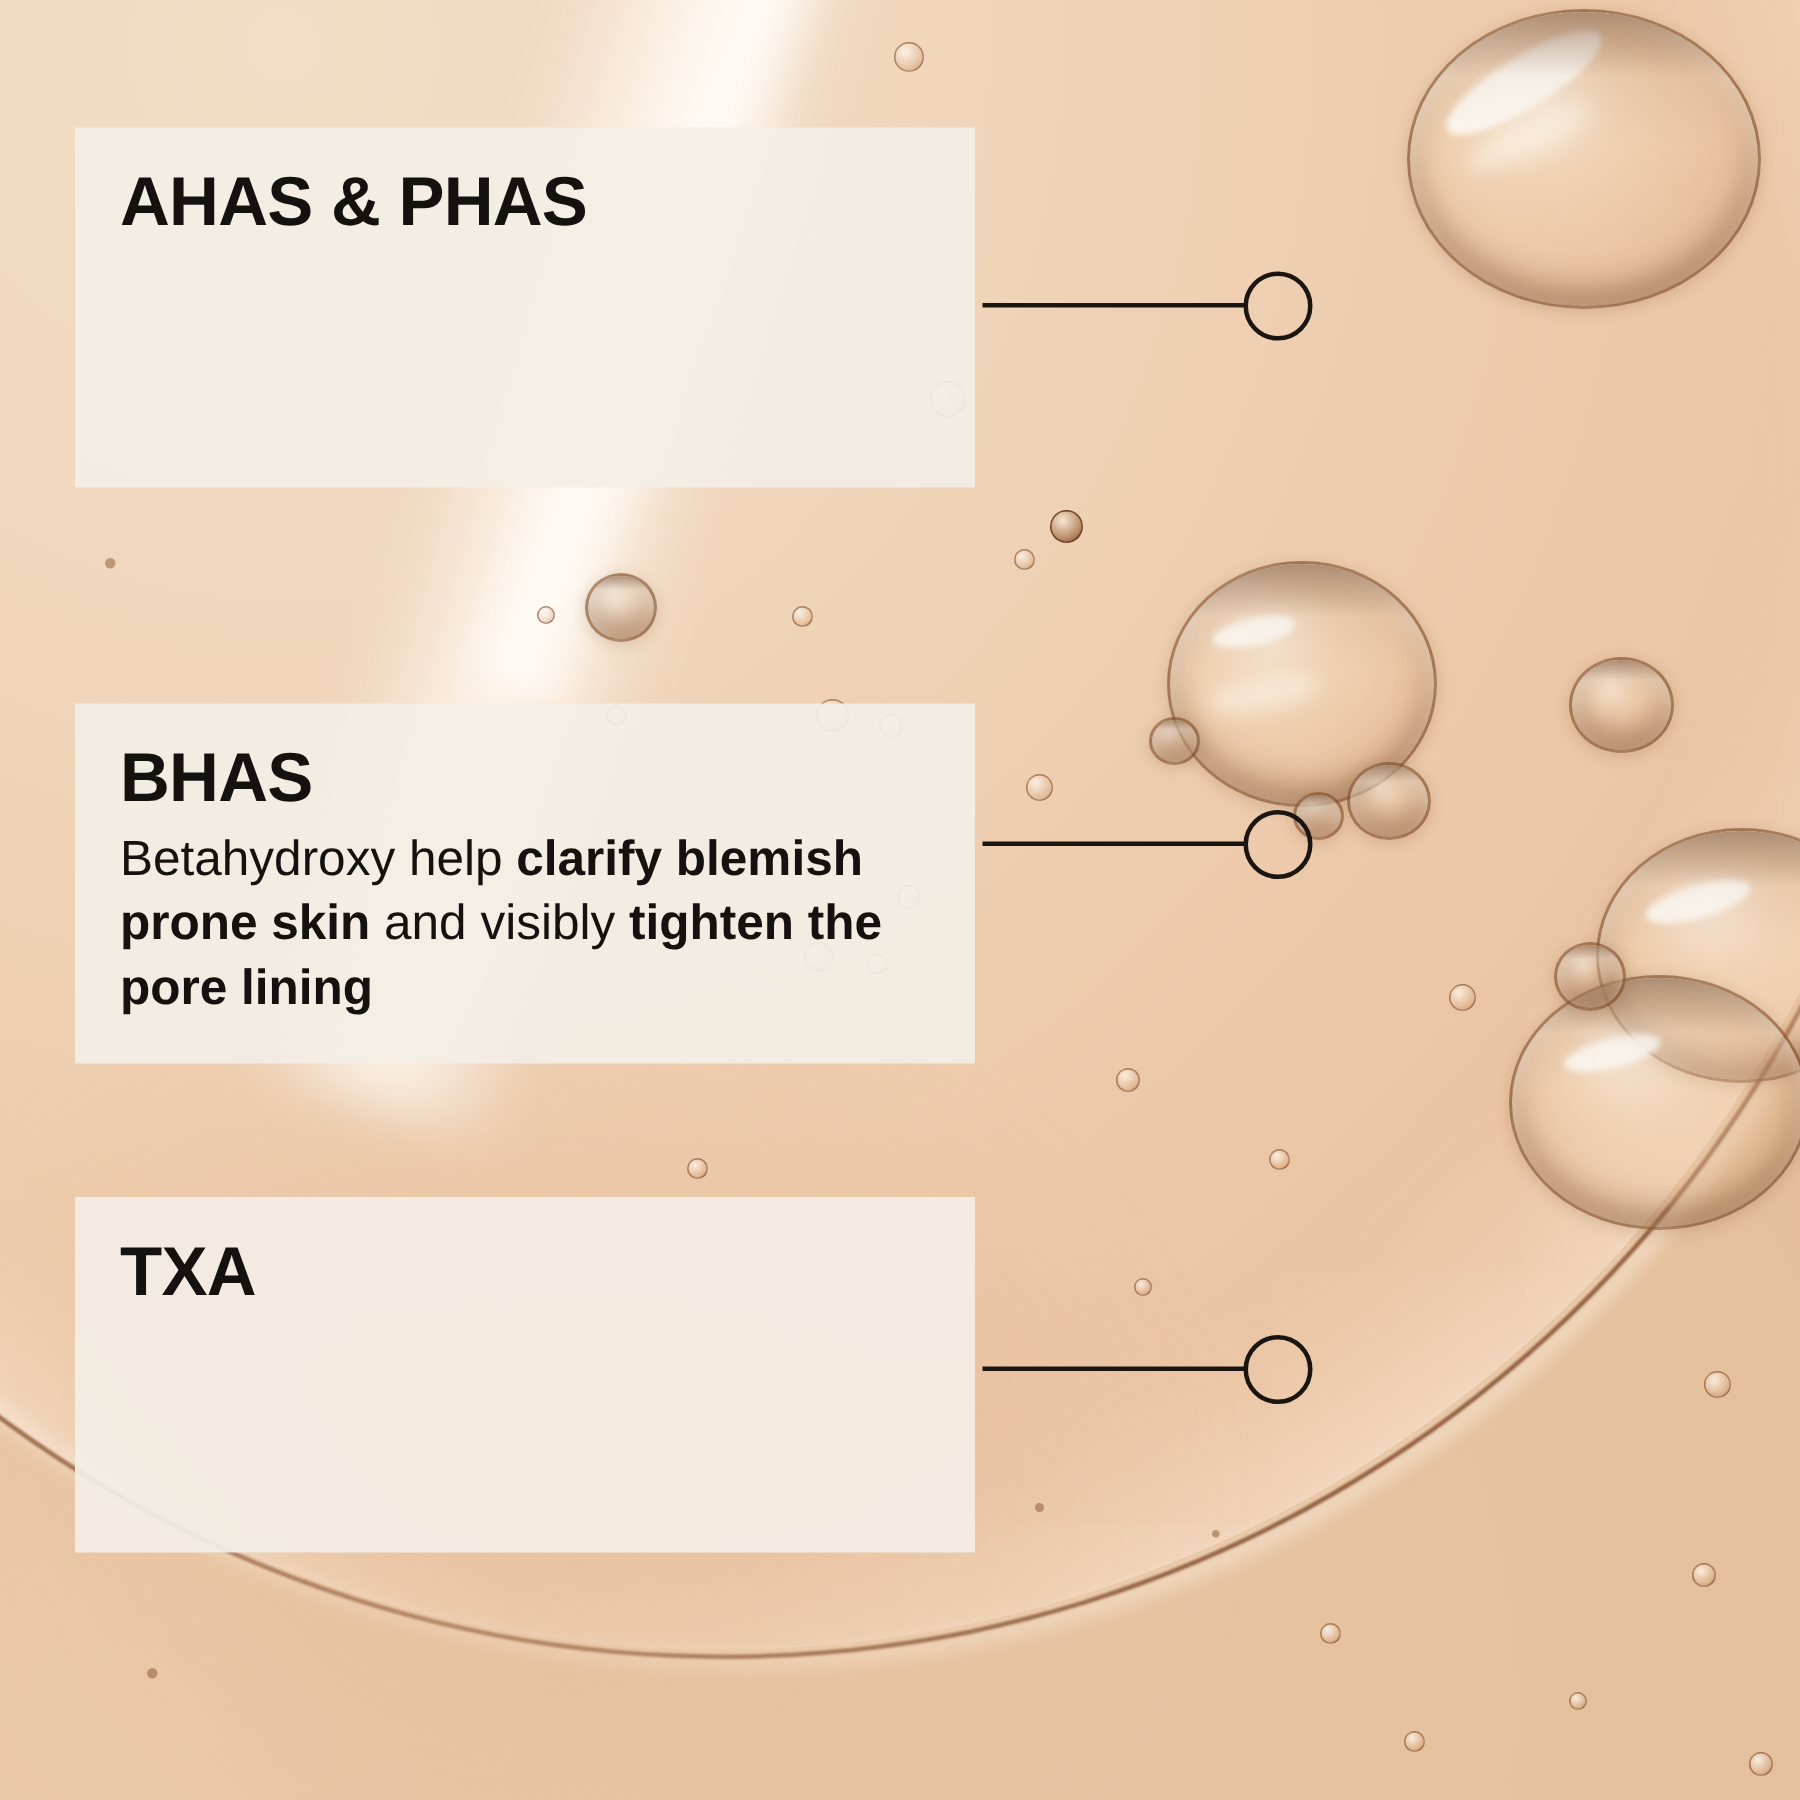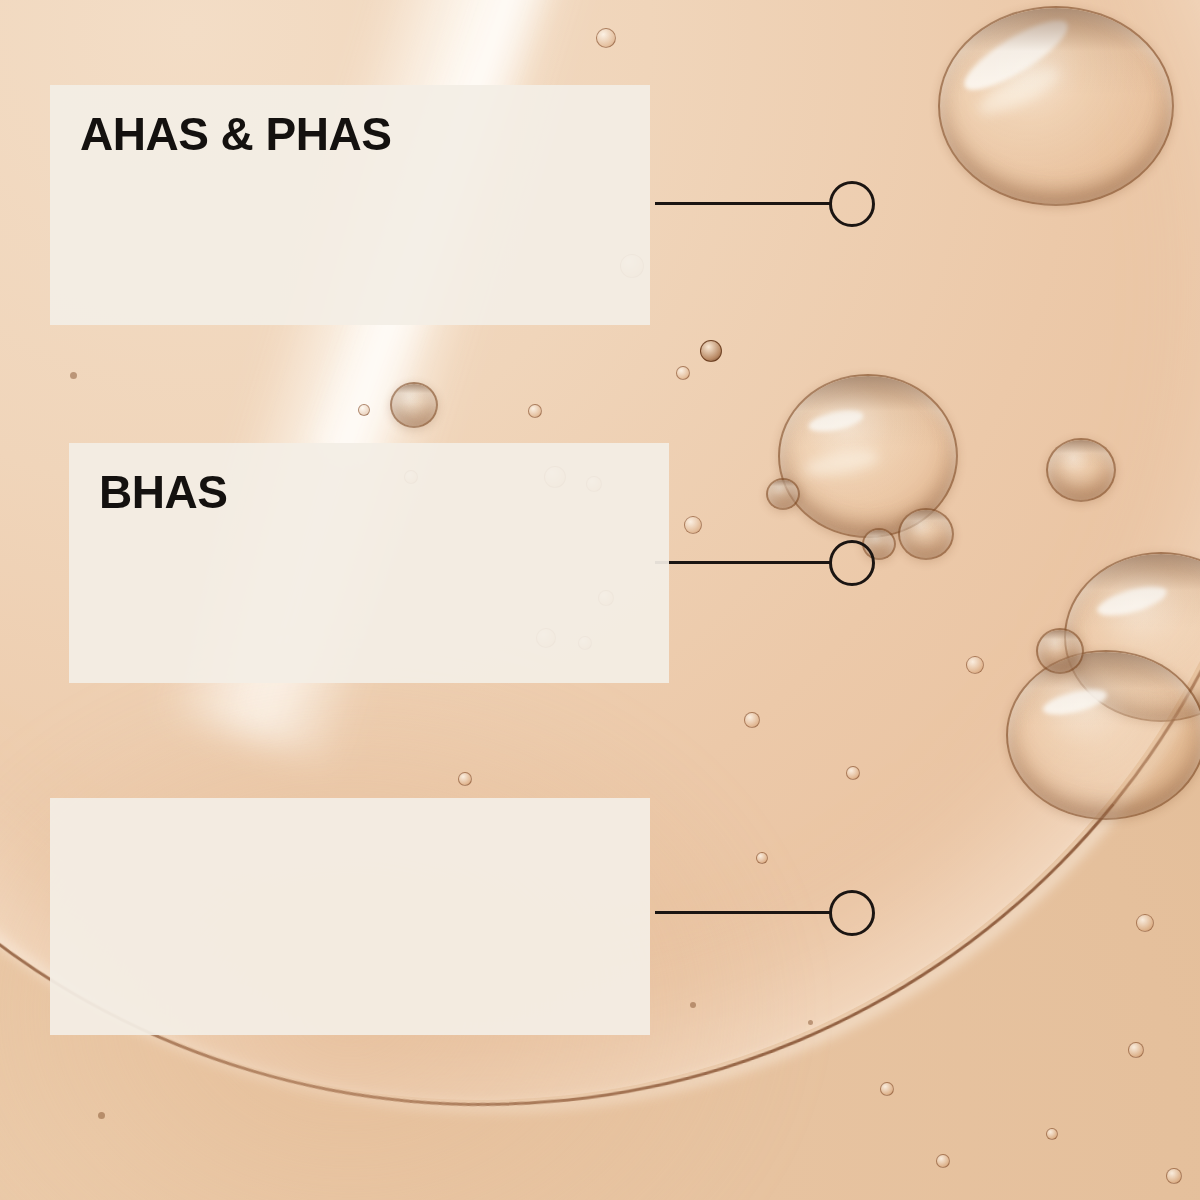--- a/index.html
+++ b/index.html
@@ -279,20 +279,22 @@
   </div>
   <div class="leader" style="left:655px; top:890px; width:236px;">
     <div class="line" style="width:176px;"></div>
     <div class="dot" style="left:174px;"></div>
   </div>
 
   <div class="card" style="top:85px; height:240px;">
     <h2 class="card-title">AHAS &amp; PHAS</h2>
   </div>
 
-  <div class="card" style="top:443px; height:240px;margin-left:19px;">
+  <div class="card" style="top:469px; height:240px;">
     <h2 class="card-title">BHAS</h2>
+    <p class="card-body"><span>Betahydroxy help </span><b>clarify blemish prone skin</b><span> and visibly </span><b>tighten the pore lining</b></p>
   </div>
 
   <div class="card" style="top:798px; height:237px;">
+    <h2 class="card-title">TXA</h2>
   </div>
 
 </div>
 
 </body></html>

